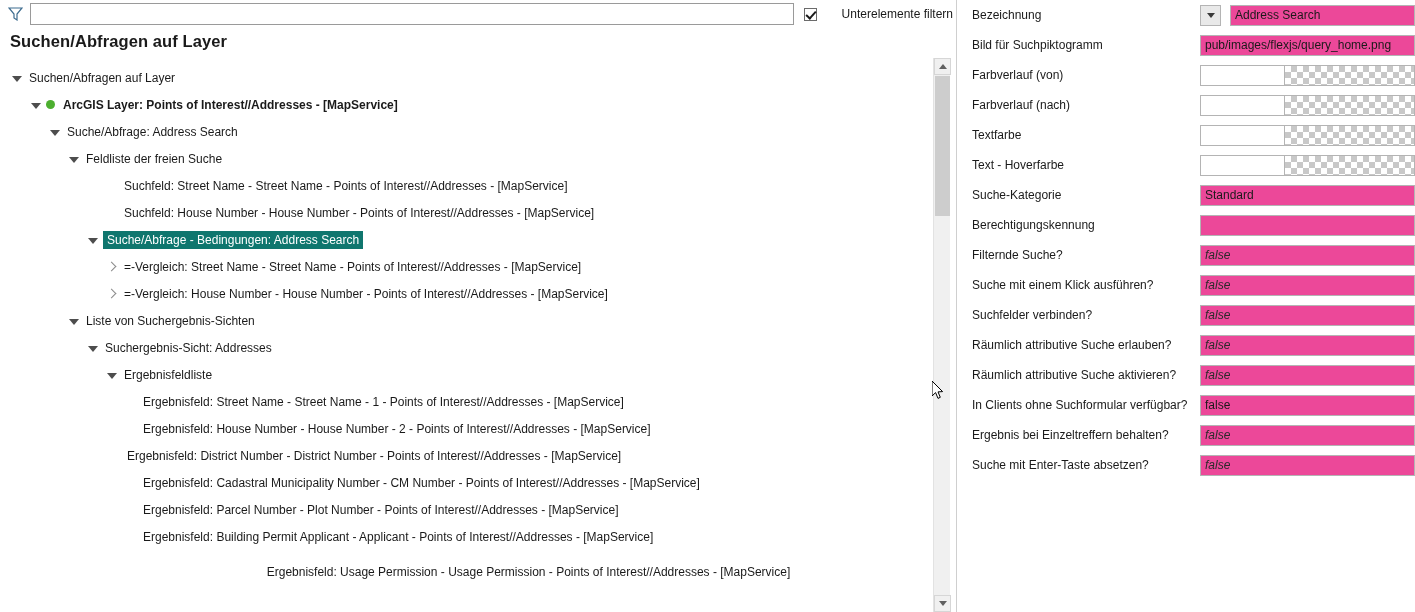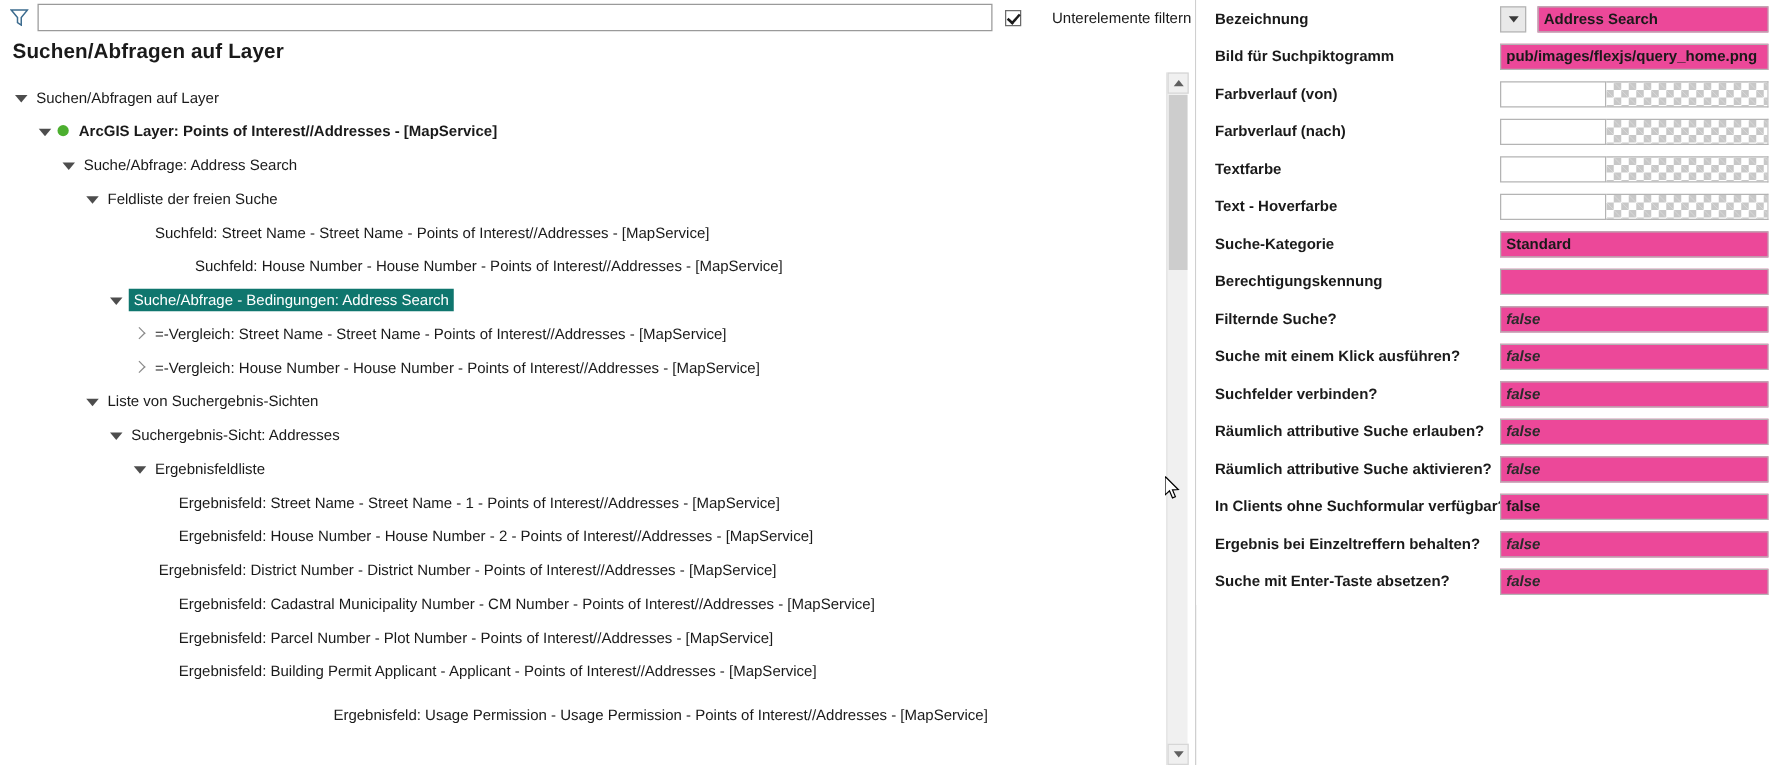--- a/index.html
+++ b/index.html
@@ -208,21 +208,20 @@
   }
 
   
   #right-pane {
     position: relative;
     width: 458px;
     height: 484px;
     background: #ffffff;
     flex: 0 0 458px;
     overflow: hidden;
-    font-weight: bold;
   }
   .prop-row {
     position: relative;
     display: flex;
     align-items: center;
     height: 30px;
     padding-left: 15px;
   }
   .prop-label {
     font-size: 12px;
@@ -329,21 +328,21 @@
             <span class="node-label">Suche/Abfrage: Address Search</span>
           </div>
           <div class="node" style="padding-left: 67px;">
             <span class="twisty open"></span>
             <span class="node-label">Feldliste der freien Suche</span>
           </div>
           <div class="node" style="padding-left: 105px;">
             <span class="twisty none"></span>
             <span class="node-label">Suchfeld: Street Name - Street Name - Points of Interest//Addresses - [MapService]</span>
           </div>
-          <div class="node" style="padding-left: 105px; gap: 32px;">
+          <div class="node" style="padding-left: 105px;">
             <span class="twisty none"></span>
             <span class="node-label">Suchfeld: House Number - House Number - Points of Interest//Addresses - [MapService]</span>
           </div>
           <div class="node selected" style="padding-left: 86px;">
             <span class="twisty open"></span>
             <span class="node-label" style="background: #0f766e;">Suche/Abfrage - Bedingungen: Address Search</span>
           </div>
           <div class="node" style="padding-left: 105px;">
             <span class="twisty closed"></span>
             <span class="node-label">=-Vergleich: Street Name - Street Name - Points of Interest//Addresses - [MapService]</span>

